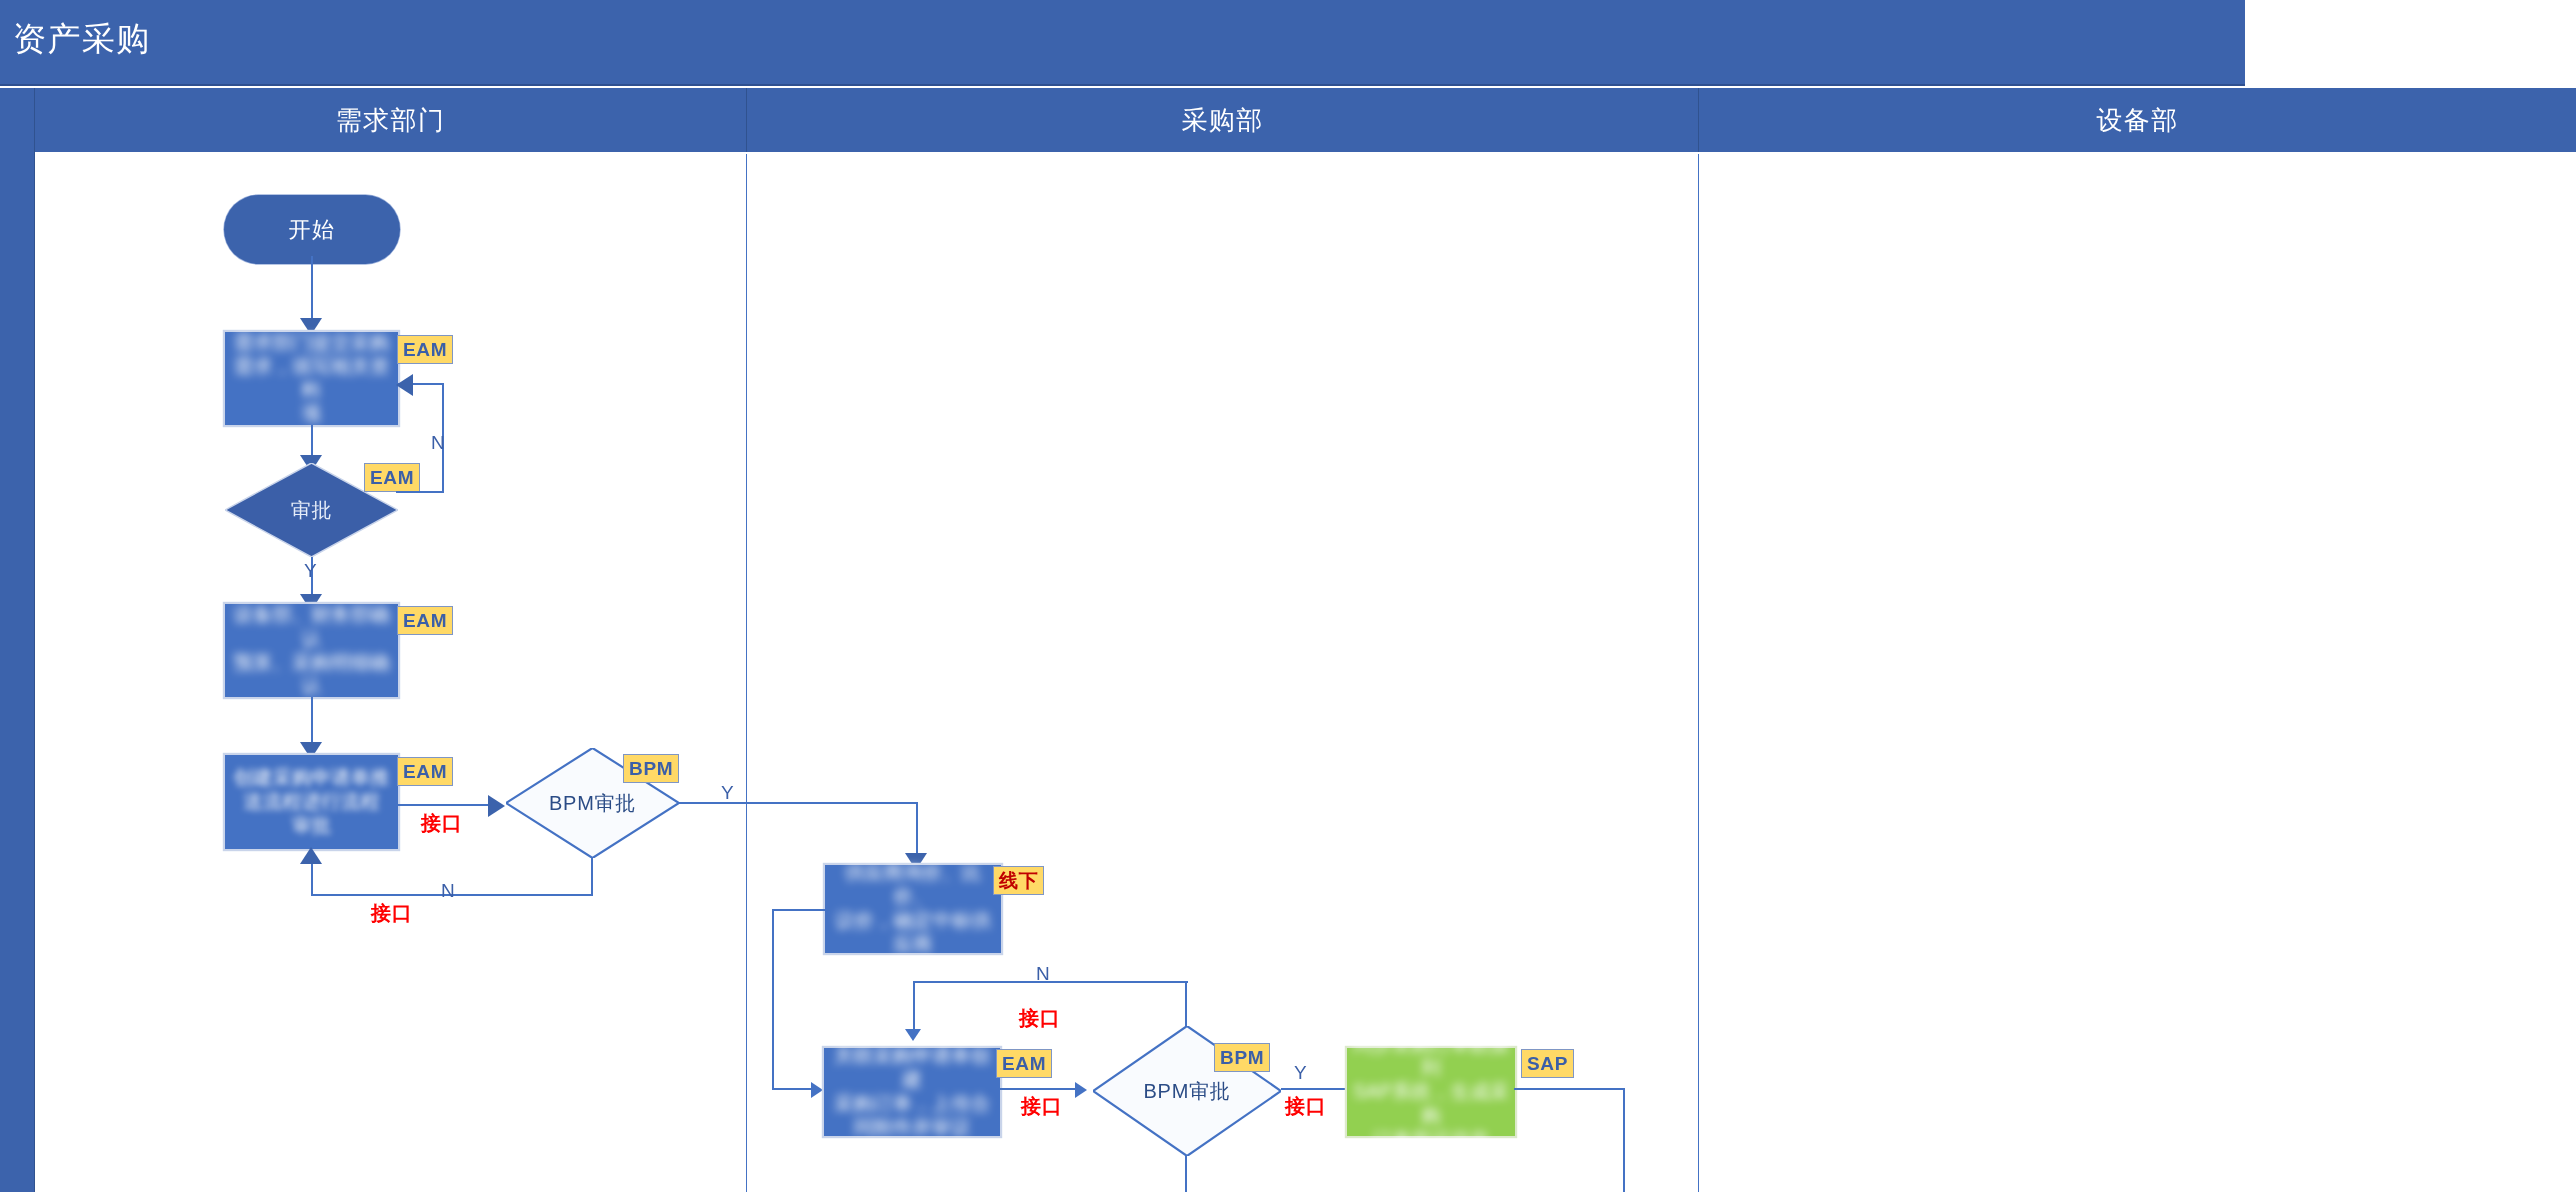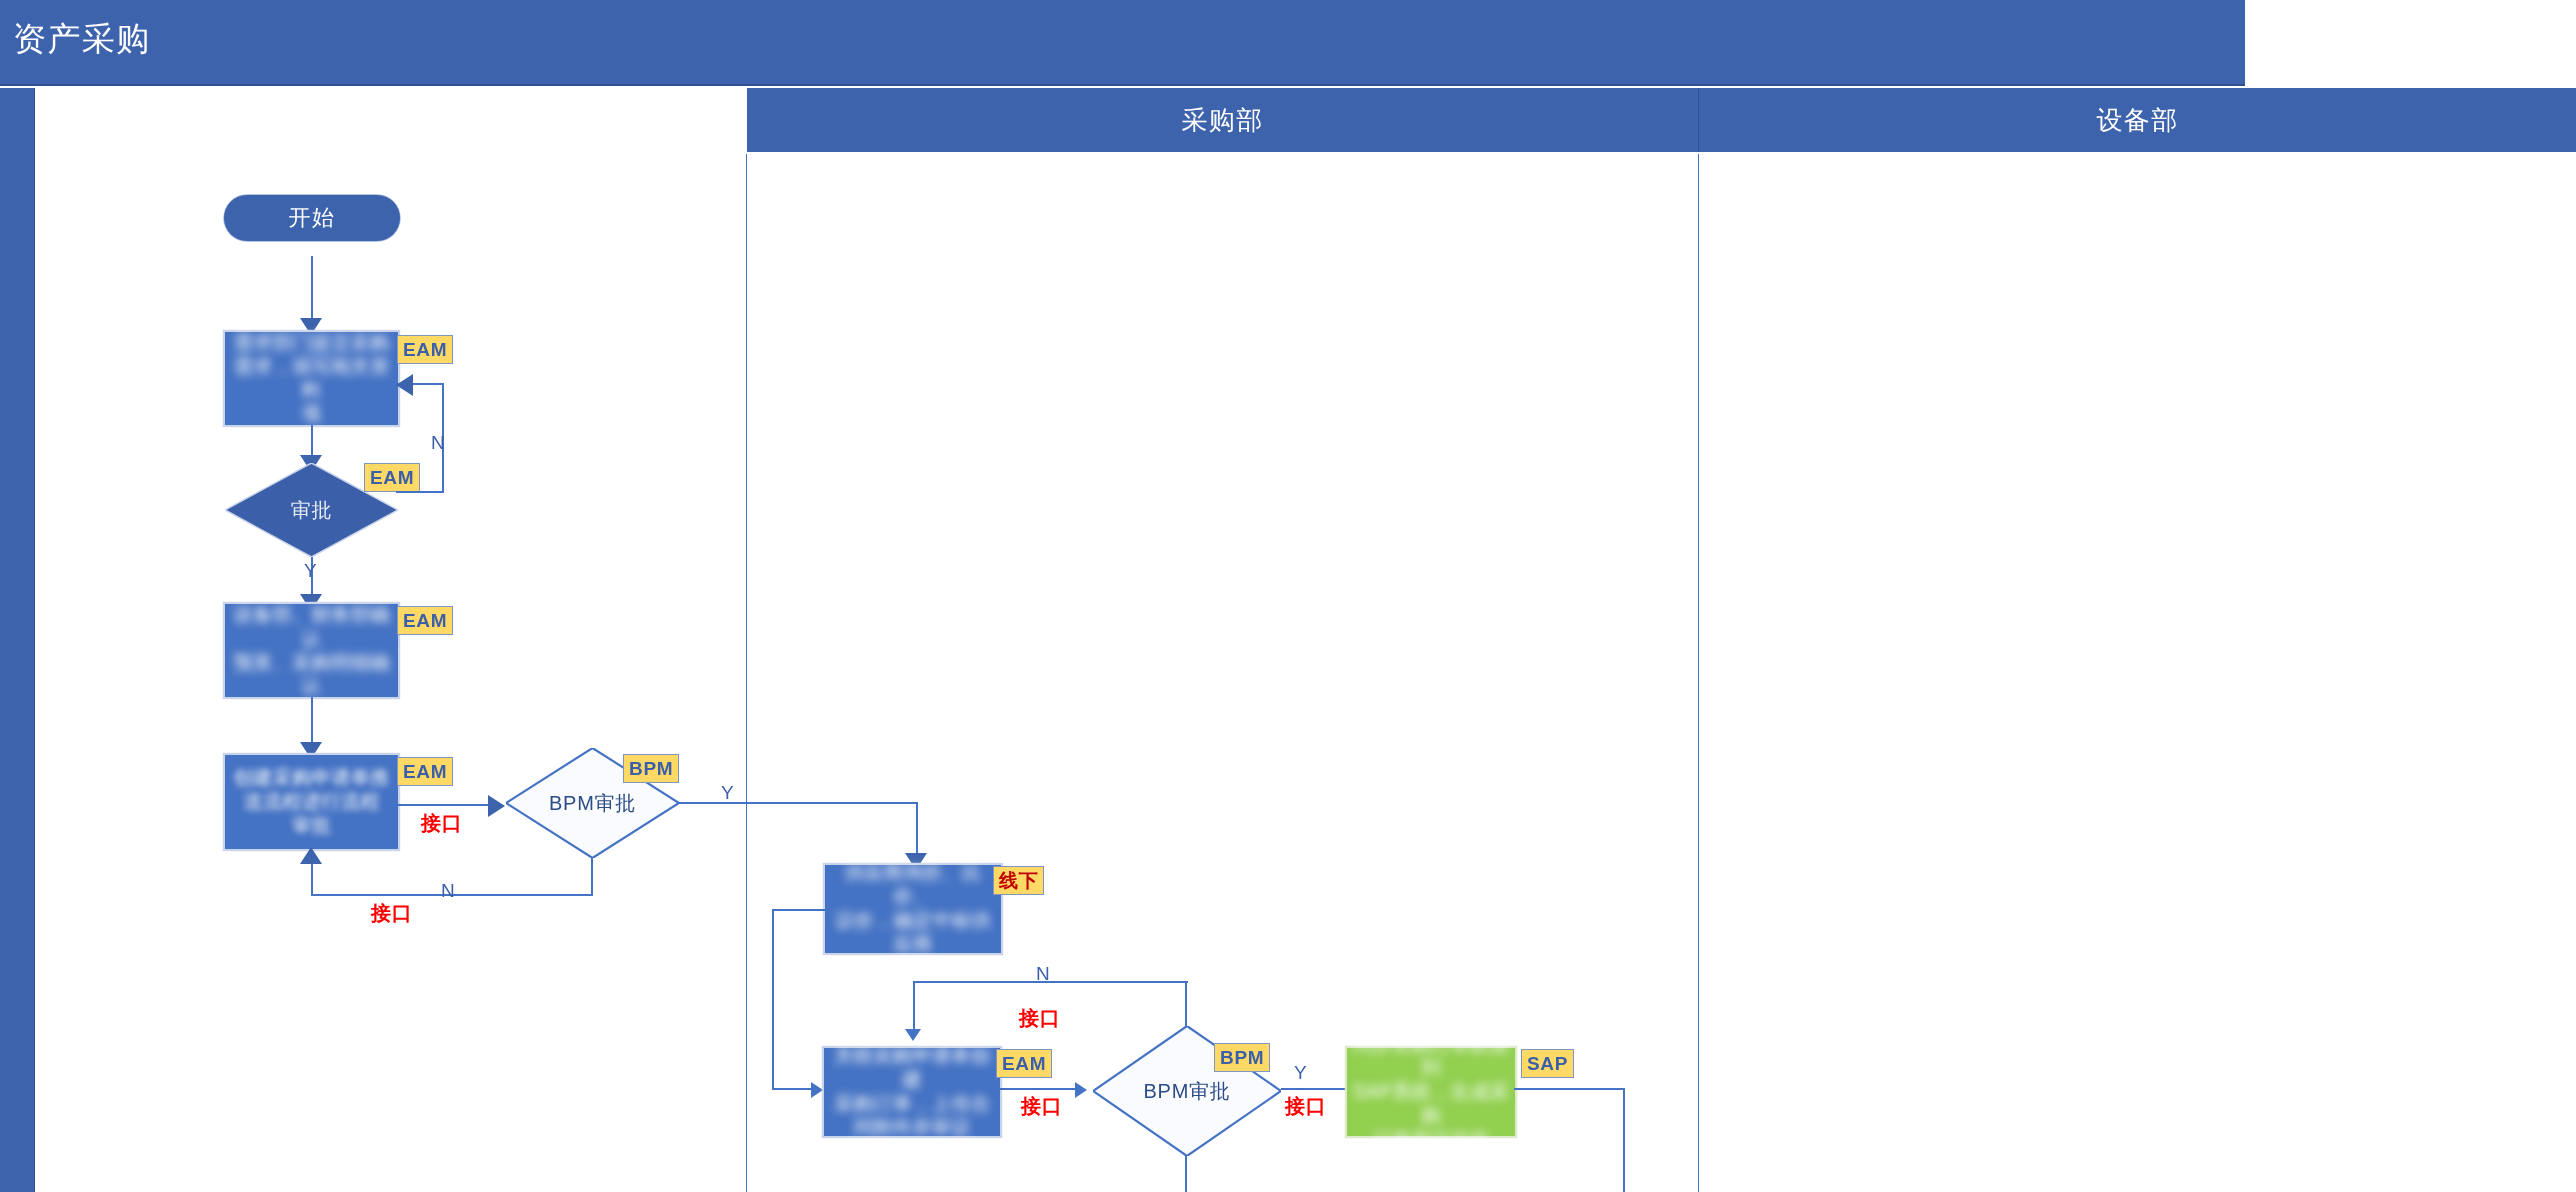--- a/index.html
+++ b/index.html
@@ -83,32 +83,35 @@
 <body>
 
 <div class="page">
 
   <div class="titlebar">
     <div class="title">资产采购</div>
   </div>
 
   <div class="lane-corner"></div>
 
+  <div class="lane-head lane1">
+    <span>需求部门</span>
+  </div>
   <div class="lane-head lane3">
     <span>设备部</span>
   </div>
   <div class="lane-head lane2">
     <span>采购部</span>
   </div>
 
   <div class="lane-body lane1"></div>
   <div class="lane-body lane2"></div>
   <div class="lane-body lane3"></div>
 
-  <div class="node terminator" style="left:224px;top:195px;width:176px;height:46px;">
+  <div class="node terminator" style="left:224px;top:195px;width:176px;height:69px;">
     <span>开始</span>
   </div>
 
   <div class="ln v" style="left:311px;top:256px;height:80px;"></div>
   <div class="arrow down" style="left:300px;top:318px;"></div>
 
   <div class="node process" style="left:225px;top:332px;width:173px;height:93px;">
     <span class="blur">需求部门提交采购<br>需求，填写相关资料<br>项</span>
   </div>
   <div class="tag" style="left:397px;top:335px;">EAM</div>

